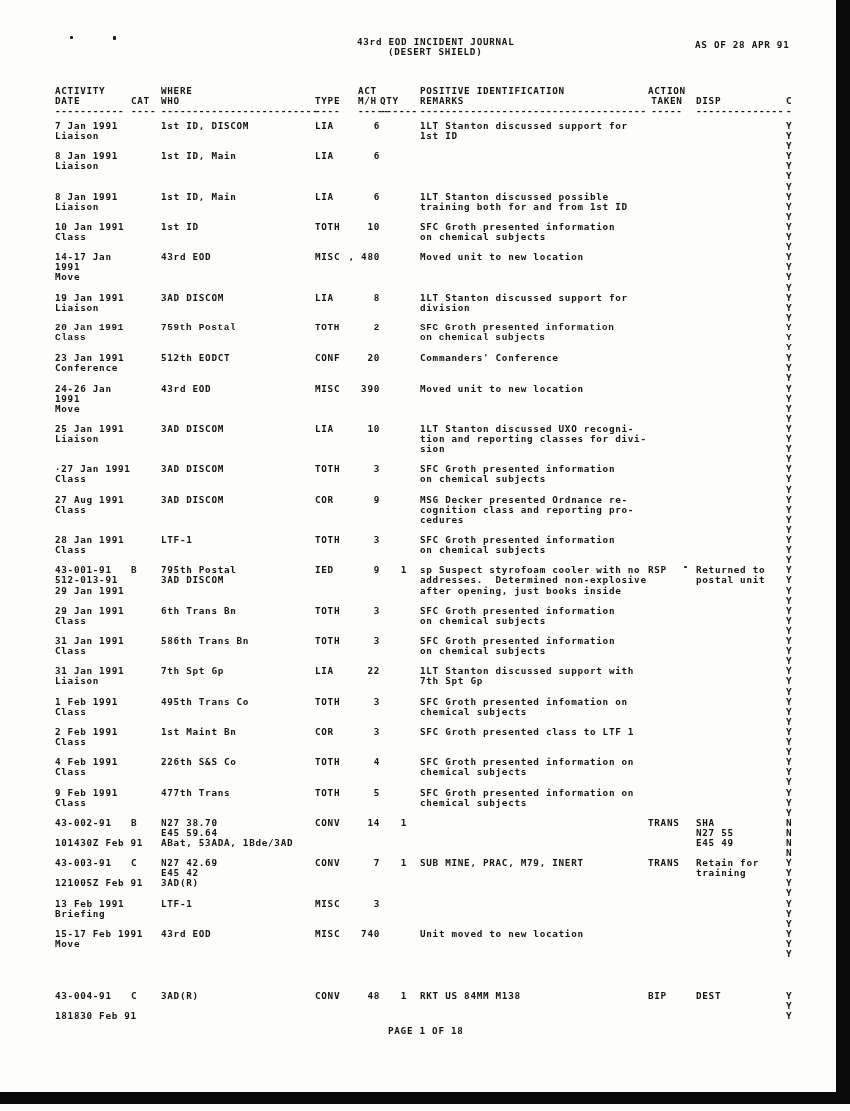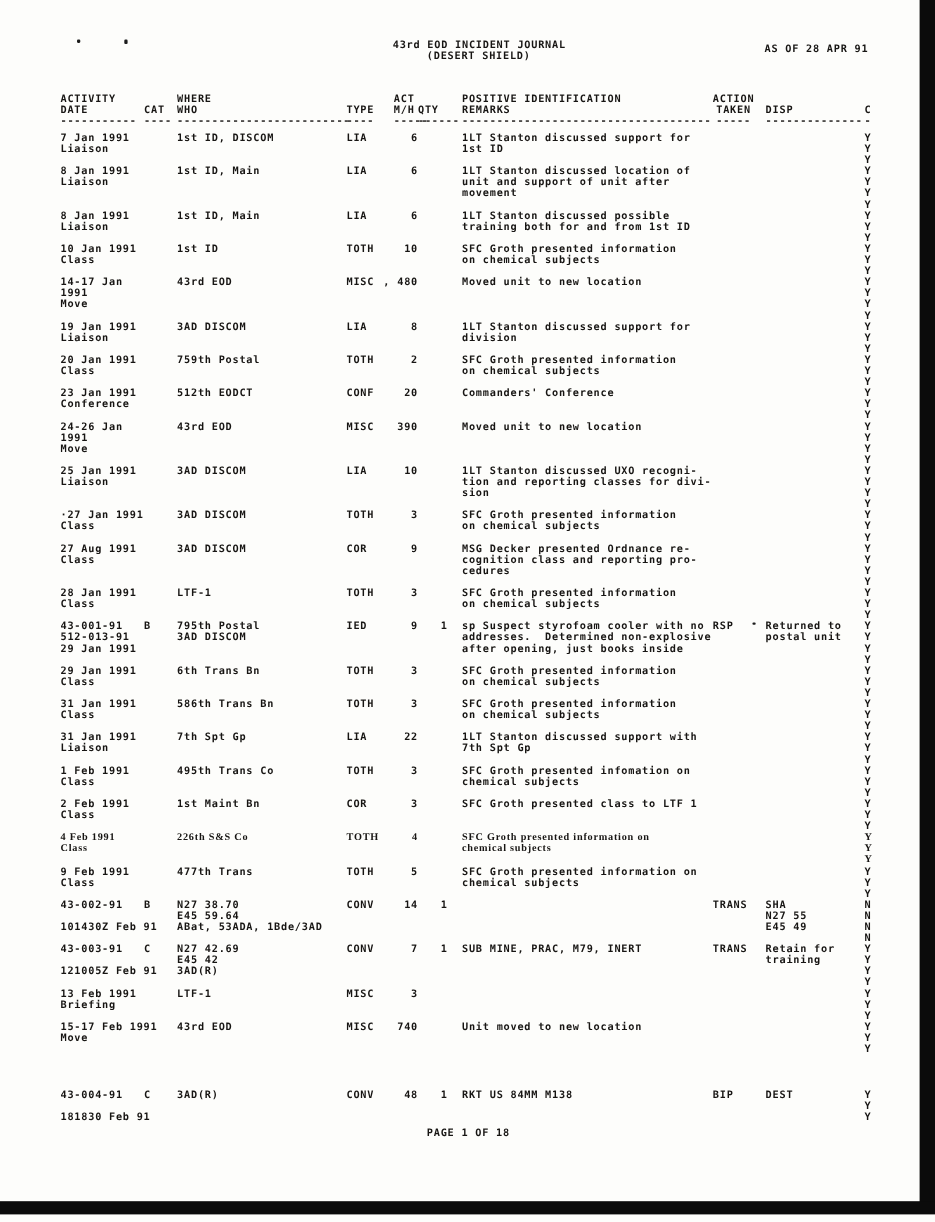--- a/index.html
+++ b/index.html
@@ -89,23 +89,20 @@
         <div class="cell col-c">Y
 Y
 Y</div>
       </div>
       <div class="row" style="height: 40.4px;">
         <div class="cell col-date">8 Jan 1991
 Liaison</div>
         <div class="cell col-who">1st ID, Main</div>
         <div class="cell col-type">LIA</div>
         <div class="cell col-mh">6</div>
-        <div class="cell col-remarks">1LT Stanton discussed location of
-unit and support of unit after
-movement</div>
         <div class="cell col-c">Y
 Y
 Y
 Y</div>
       </div>
       <div class="row" style="height: 30.3px;">
         <div class="cell col-date">8 Jan 1991
 Liaison</div>
         <div class="cell col-who">1st ID, Main</div>
         <div class="cell col-type">LIA</div>
@@ -146,21 +143,21 @@
 Liaison</div>
         <div class="cell col-who">3AD DISCOM</div>
         <div class="cell col-type">LIA</div>
         <div class="cell col-mh">8</div>
         <div class="cell col-remarks">1LT Stanton discussed support for
 division</div>
         <div class="cell col-c">Y
 Y
 Y</div>
       </div>
-      <div class="row" style="height: 30.3px;">
+      <div class="row" style="height: 30.3px; font-family: Liberation Mono, monospace;">
         <div class="cell col-date">20 Jan 1991
 Class</div>
         <div class="cell col-who">759th Postal</div>
         <div class="cell col-type">TOTH</div>
         <div class="cell col-mh">2</div>
         <div class="cell col-remarks">SFC Groth presented information
 on chemical subjects</div>
         <div class="cell col-c">Y
 Y
 Y</div>
@@ -314,21 +311,21 @@
         <div class="cell col-date">2 Feb 1991
 Class</div>
         <div class="cell col-who">1st Maint Bn</div>
         <div class="cell col-type">COR</div>
         <div class="cell col-mh">3</div>
         <div class="cell col-remarks">SFC Groth presented class to LTF 1</div>
         <div class="cell col-c">Y
 Y
 Y</div>
       </div>
-      <div class="row" style="height: 30.3px; font-family: Liberation Serif, serif;">
+      <div class="row" style="height: 30.3px;">
         <div class="cell col-date">4 Feb 1991
 Class</div>
         <div class="cell col-who">226th S&amp;S Co</div>
         <div class="cell col-type">TOTH</div>
         <div class="cell col-mh">4</div>
         <div class="cell col-remarks">SFC Groth presented information on
 chemical subjects</div>
         <div class="cell col-c">Y
 Y
 Y</div>

